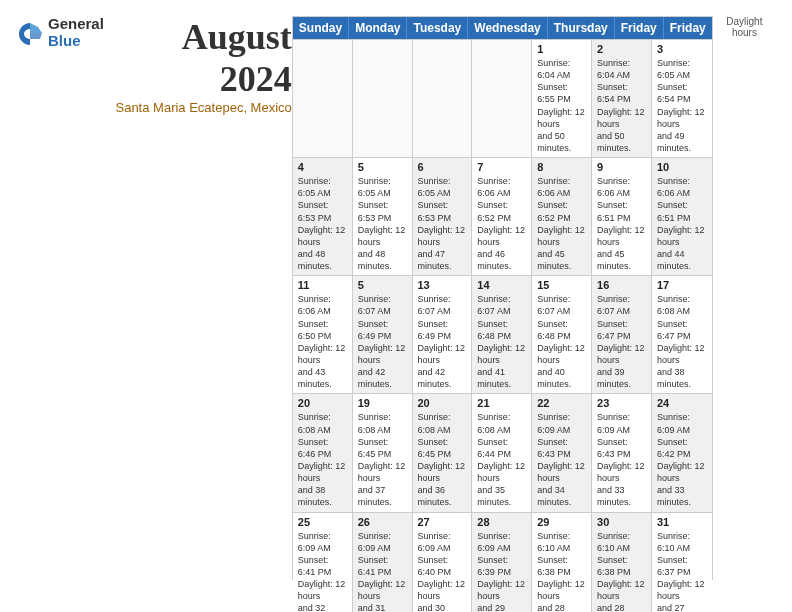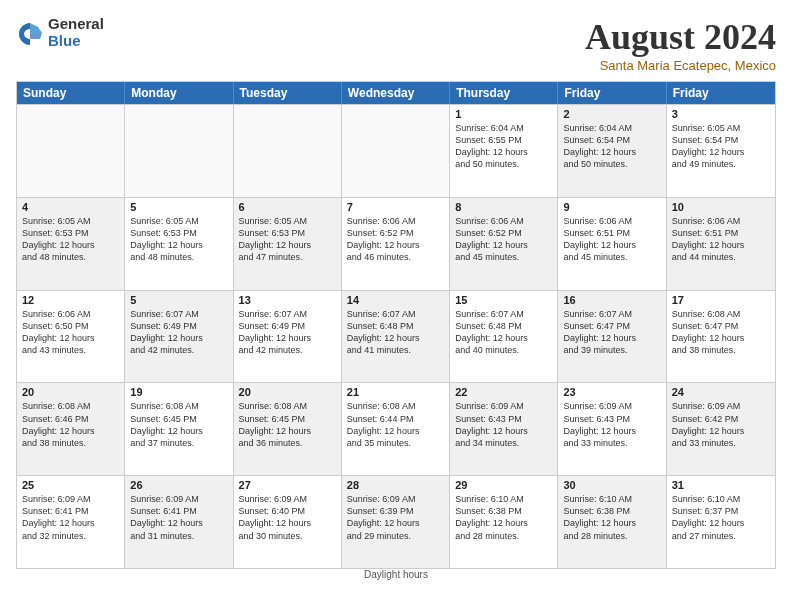--- a/index.html
+++ b/index.html
@@ -8,21 +8,21 @@
       background: #fff;
       width: 792px;
       height: 612px;
       overflow: hidden;
     }
     .page {
       width: 792px;
       height: 596px;
       padding: 16px;
       display: flex;
-      flex-direction: column;
+      flex-direction: row;
     }
     .header {
       display: flex;
       justify-content: space-between;
       align-items: flex-start;
       margin-bottom: 8px;
     }
     .logo {
       display: flex;
       align-items: center;
@@ -227,21 +227,21 @@
           <div class="cal-cell shaded">
             <div class="day-num">10</div>
             <div class="day-info" style="white-space: pre-line;">Sunrise: 6:06 AM
 Sunset: 6:51 PM
 Daylight: 12 hours
 and 44 minutes.</div>
           </div>
         </div>
         <div class="cal-row">
           <div class="cal-cell">
-            <div class="day-num">12</div>
+            <div class="day-num">11</div>
             <div class="day-info" style="white-space: pre-line;">Sunrise: 6:06 AM
 Sunset: 6:50 PM
 Daylight: 12 hours
 and 43 minutes.</div>
           </div>
           <div class="cal-cell shaded">
             <div class="day-num">5</div>
             <div class="day-info" style="white-space: pre-line;">Sunrise: 6:07 AM
 Sunset: 6:49 PM
 Daylight: 12 hours

